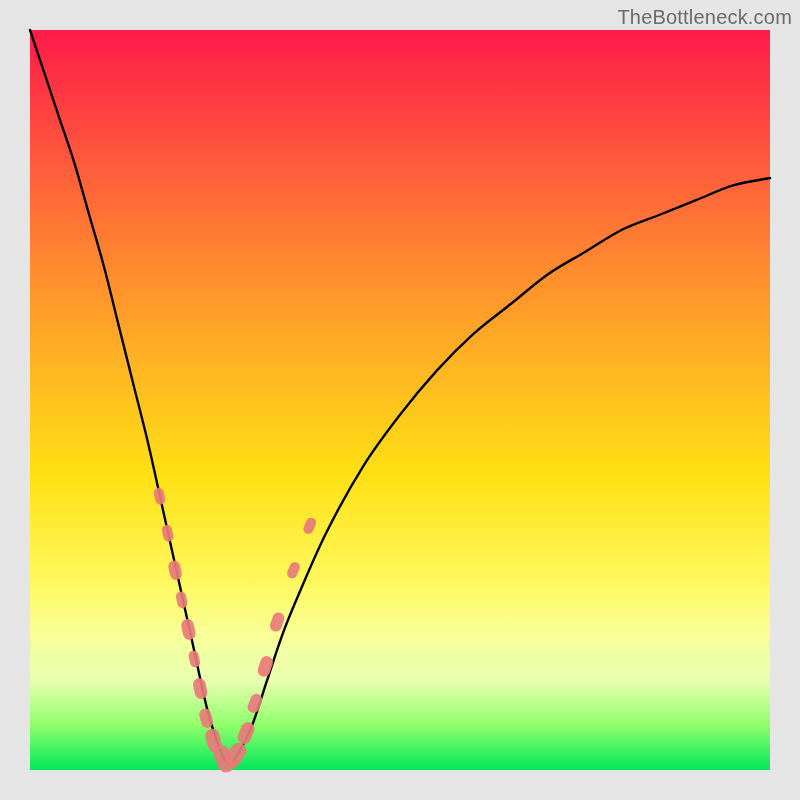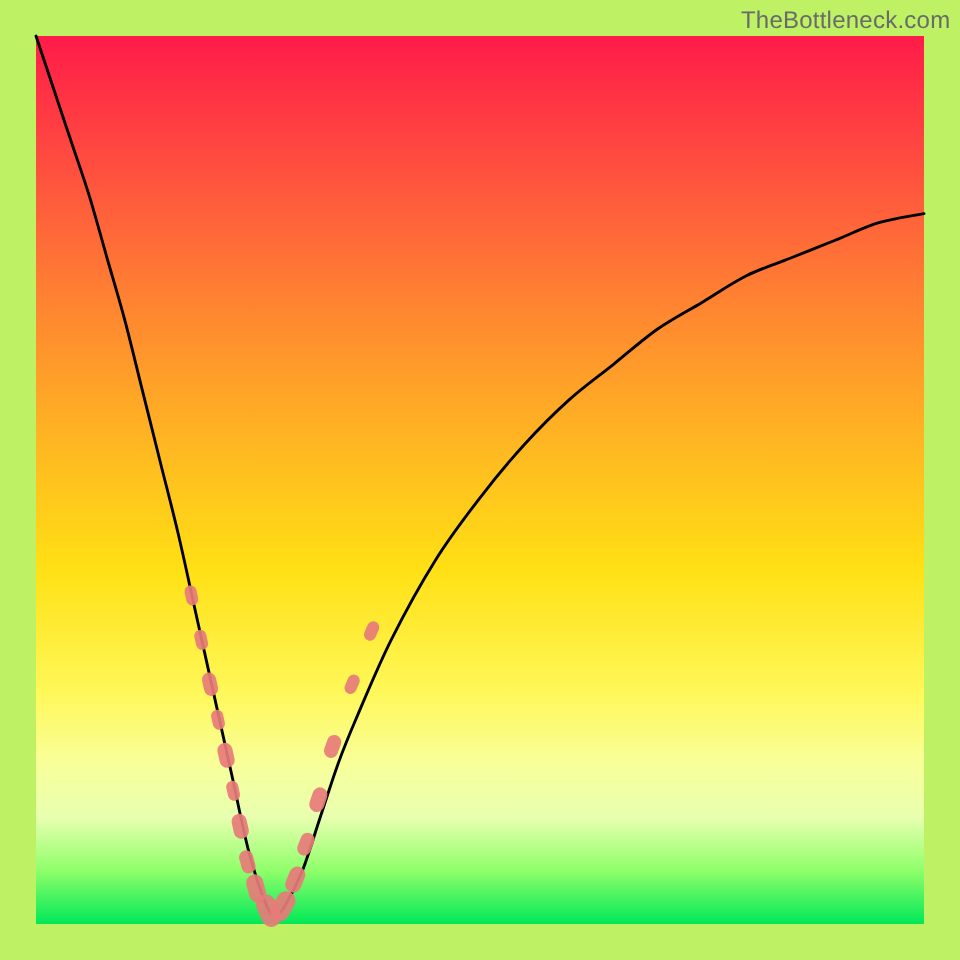--- a/index.html
+++ b/index.html
@@ -10,21 +10,21 @@
     overflow: hidden;
     background: #000;
     font-family: Arial, Helvetica, sans-serif;
   }
   .frame {
     position: absolute;
     left: 0;
     top: 0;
     width: 800px;
     height: 800px;
-    background: #bef264;
+    background: #e5e5e5;
     text-align: right;
   }
   .plot {
     position: absolute;
     left: 30px;
     top: 30px;
     width: 740px;
     height: 740px;
     
     background: linear-gradient(to bottom,

